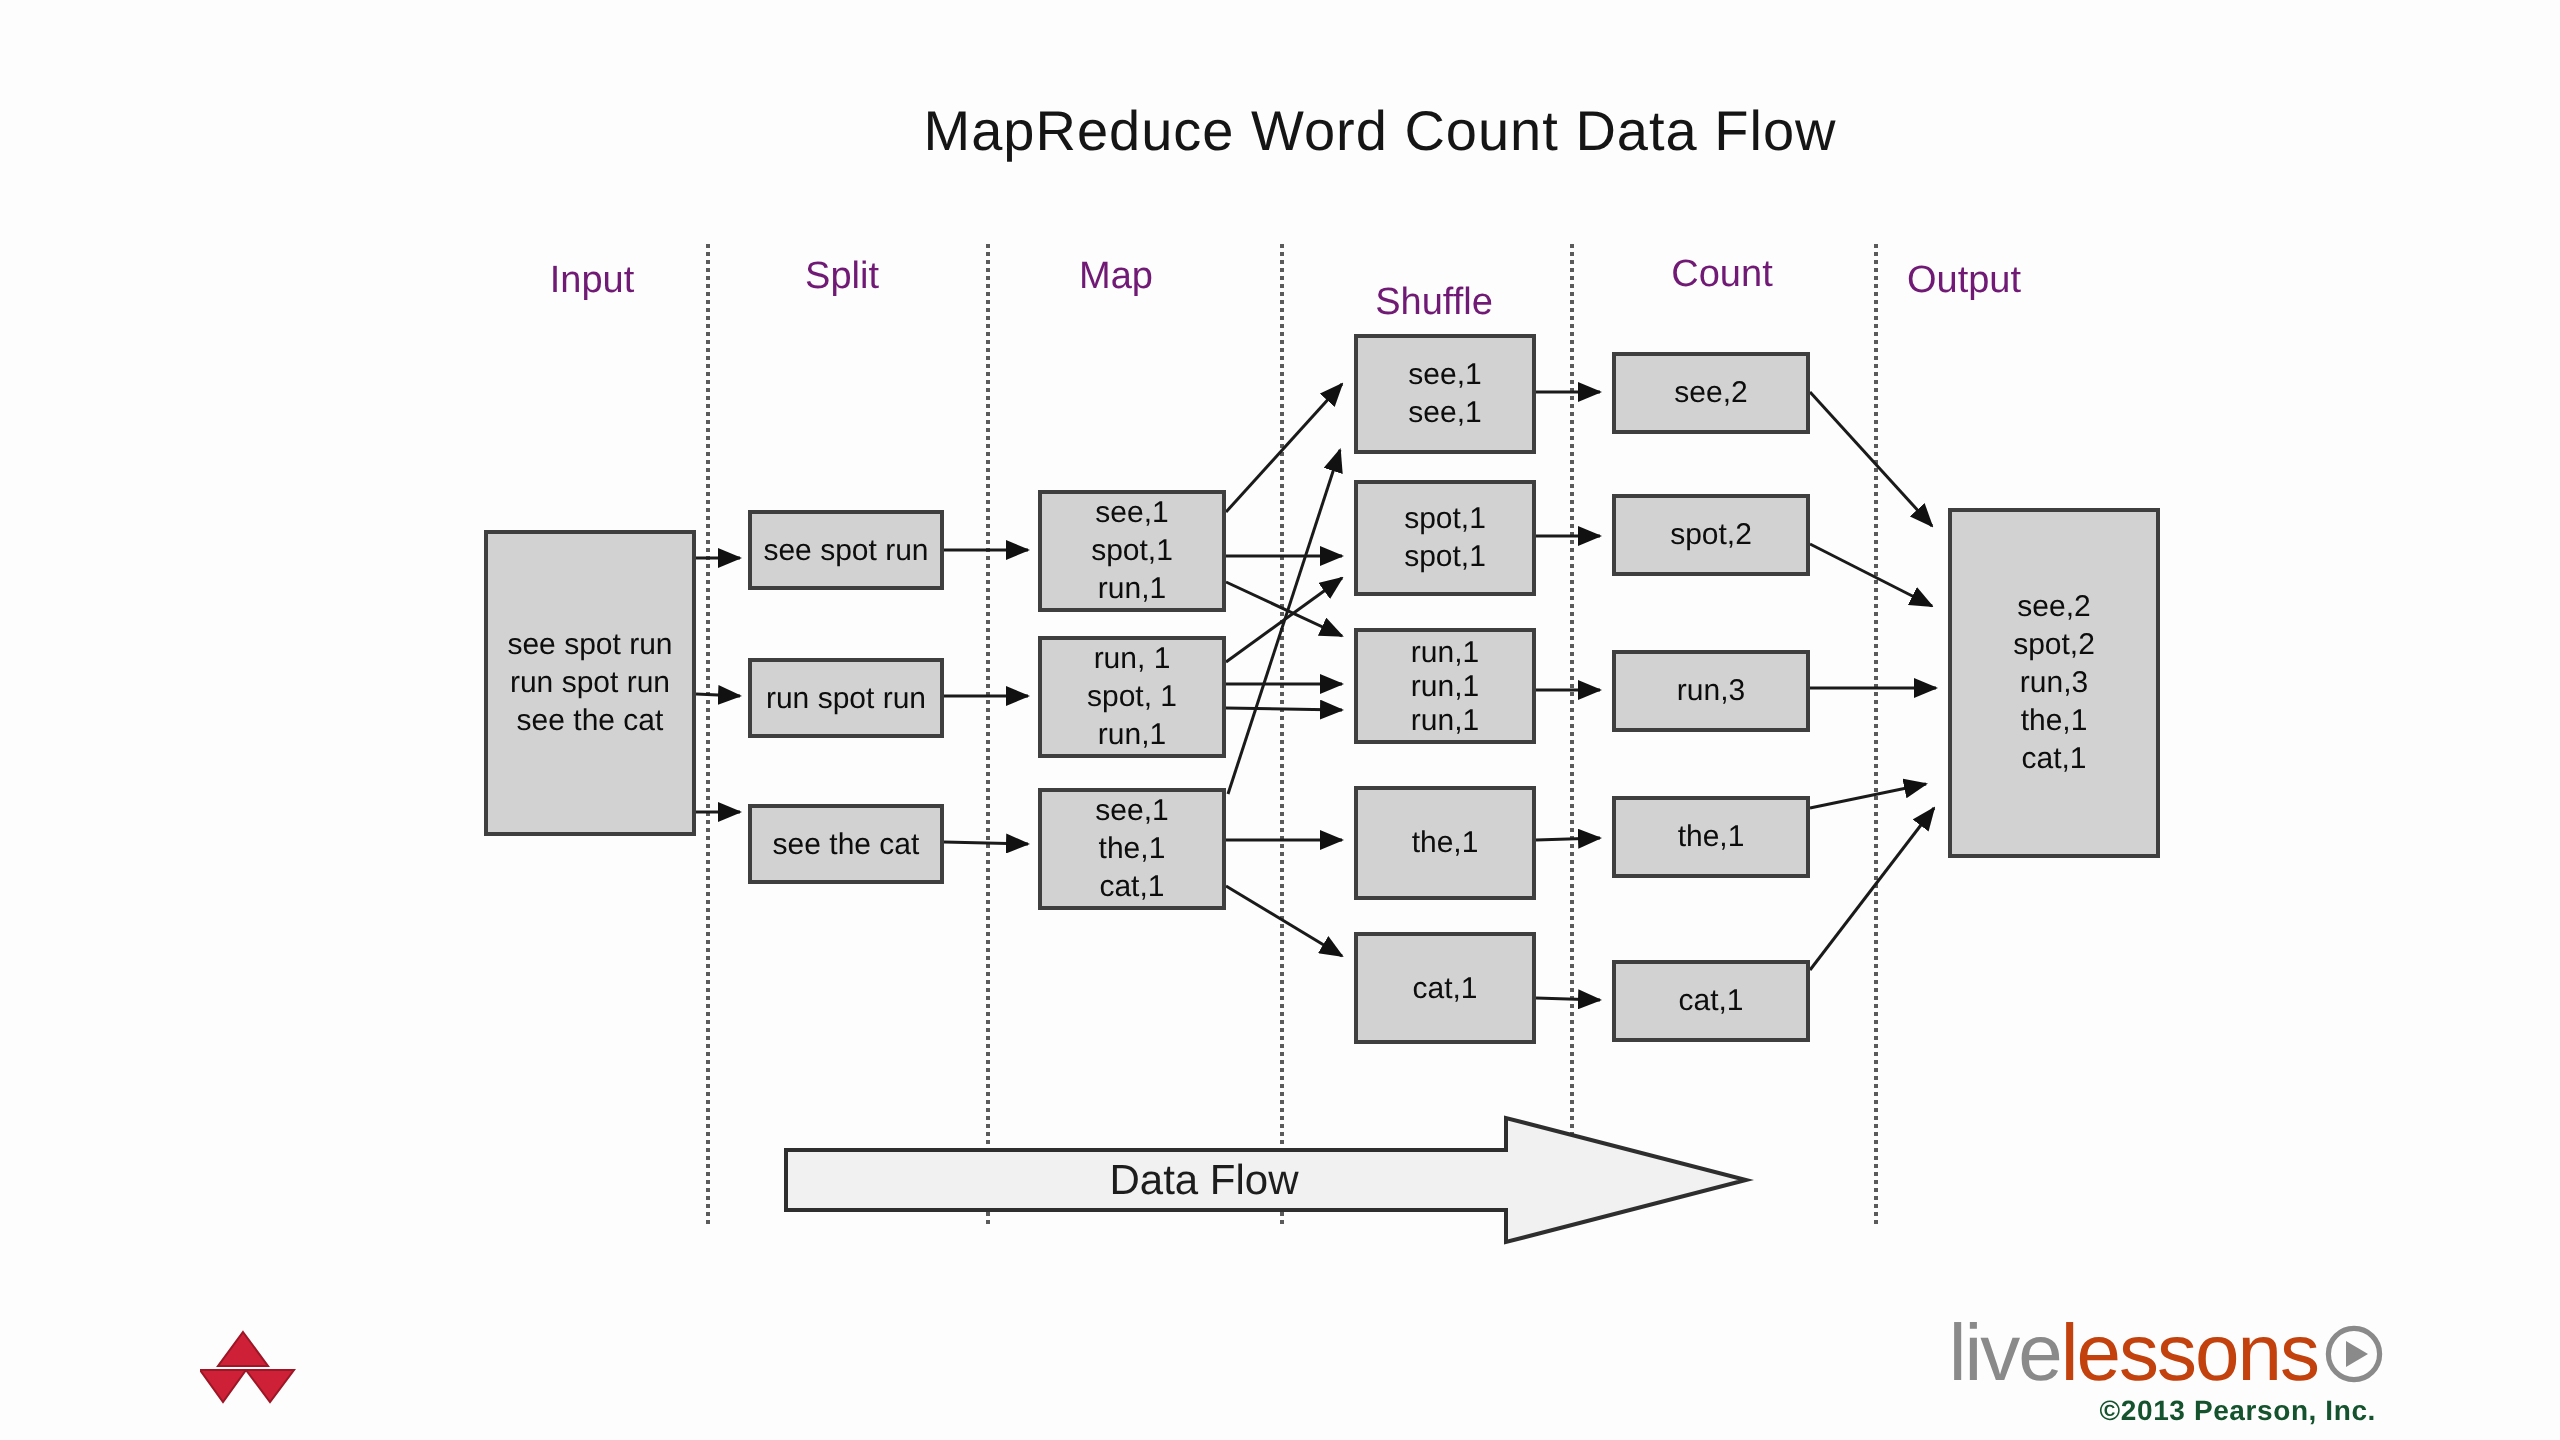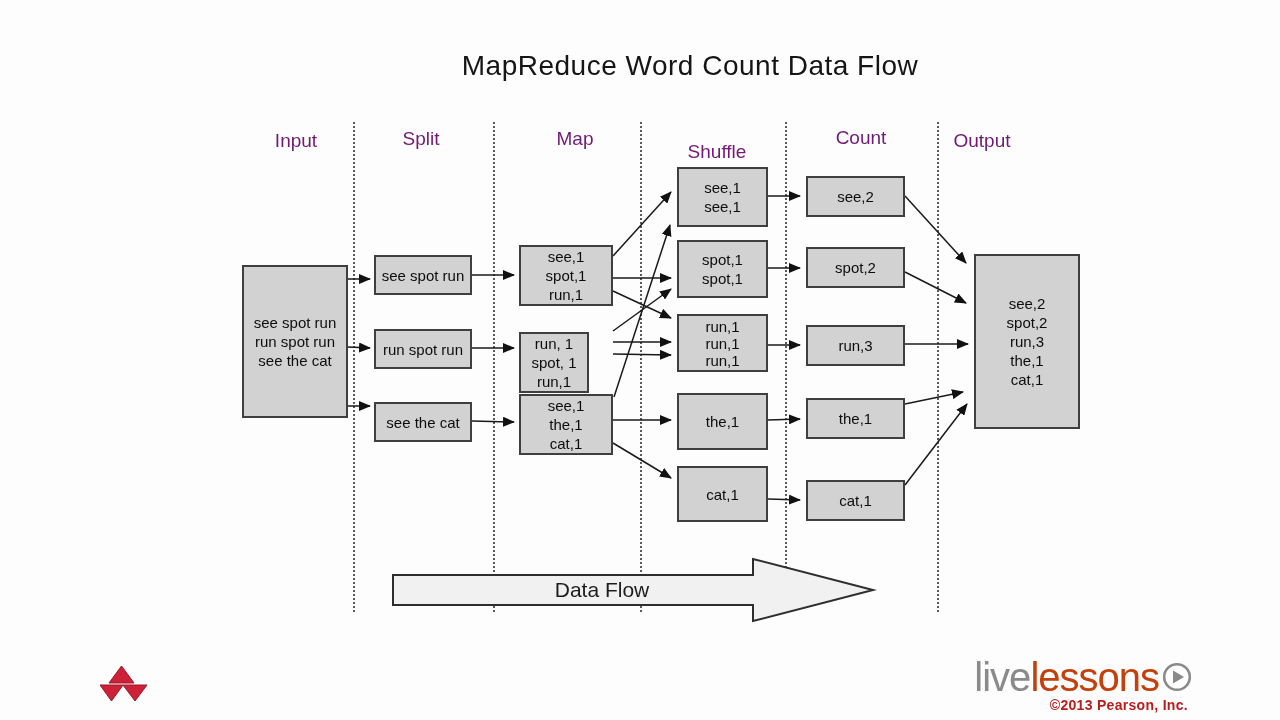--- a/index.html
+++ b/index.html
@@ -34,34 +34,34 @@
   .brand{
     position:absolute;top:655px;right:88px;height:44px;
     display:flex;align-items:center;z-index:2;
     font-size:40px;letter-spacing:-1px;line-height:40px;
   }
   .brand .live{color:#8a8a8a;}
   .brand .lessons{color:#c2410c;}
   .brand svg{margin-left:3px;}
   .copyright{
     position:absolute;top:697px;right:92px;z-index:2;
-    font-size:14px;font-weight:bold;color:#b91c1c;letter-spacing:.3px;
+    font-size:14px;font-weight:bold;color:#14532d;letter-spacing:.3px;
   }
   .corner-logo{position:absolute;left:100px;top:665px;z-index:2;}
 </style>
 </head>
 <body>
 
 <div class="stage">
 
   <div class="title">MapReduce Word Count Data Flow</div>
 
   <div class="col-header" style="left:296px">Input</div>
   <div class="col-header" style="left:421px;top:128px">Split</div>
-  <div class="col-header" style="left:575px;top:128px">Map</div>
+  <div class="col-header" style="left:558px;top:128px">Map</div>
   <div class="col-header" style="left:717px;top:141px">Shuffle</div>
   <div class="col-header" style="left:861px;top:127px">Count</div>
   <div class="col-header" style="left:982px">Output</div>
 
   <div class="vline" style="left:353px"></div>
   <div class="vline" style="left:493px"></div>
   <div class="vline" style="left:640px"></div>
   <div class="vline" style="left:785px"></div>
   <div class="vline" style="left:937px"></div>
 
@@ -104,21 +104,21 @@
 run spot run
 see the cat</div>
 
   <div class="node" style="left:374px;top:255px;width:98px;height:40px">see spot run</div>
   <div class="node" style="left:374px;top:329px;width:98px;height:40px">run spot run</div>
   <div class="node" style="left:374px;top:402px;width:98px;height:40px">see the cat</div>
 
   <div class="node" style="left:519px;top:245px;width:94px;height:61px">see,1
 spot,1
 run,1</div>
-  <div class="node" style="left:519px;top:332px;width:70px;height:61px">run, 1
+  <div class="node" style="left:519px;top:318px;width:94px;height:61px">run, 1
 spot, 1
 run,1</div>
   <div class="node" style="left:519px;top:394px;width:94px;height:61px">see,1
 the,1
 cat,1</div>
 
   <div class="node" style="left:677px;top:167px;width:91px;height:60px">see,1
 see,1</div>
   <div class="node" style="left:677px;top:240px;width:91px;height:58px">spot,1
 spot,1</div>

